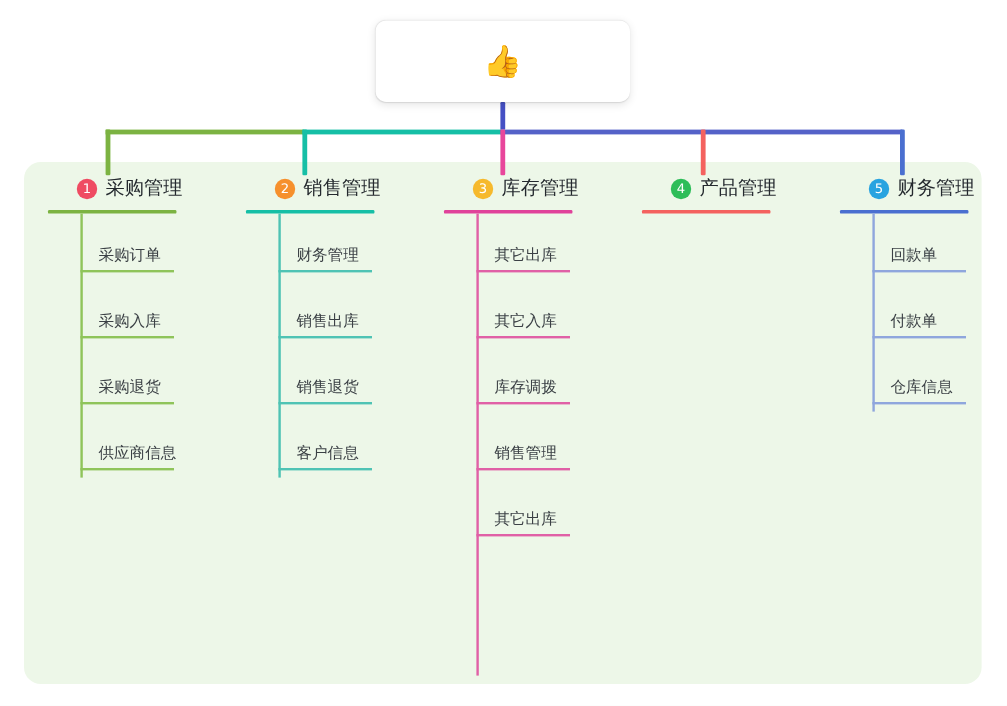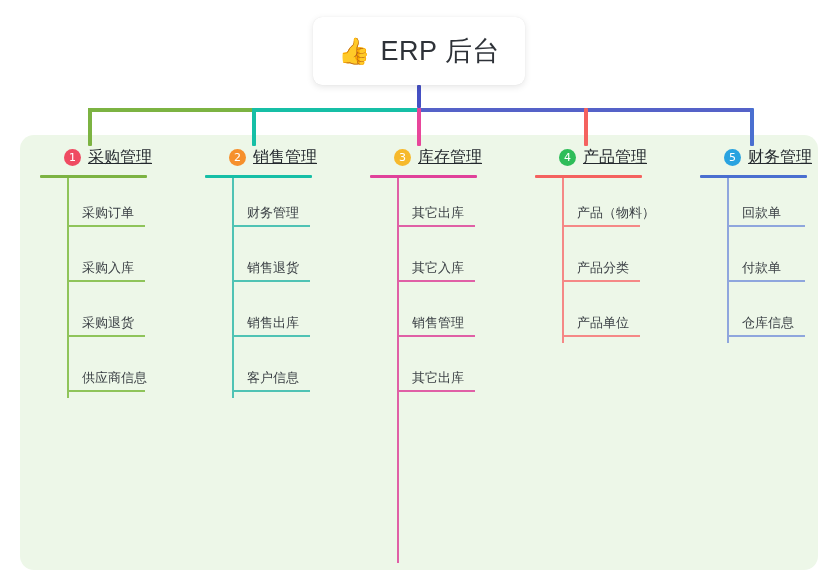--- a/index.html
+++ b/index.html
@@ -93,21 +93,20 @@
     font-size: 11px;
     line-height: 17px;
     text-align: center;
     flex: 0 0 auto;
     font-family: "DejaVu Sans", sans-serif;
   }
   .col-title {
     font-size: 16px;
     color: #24292e;
     white-space: nowrap;
-    text-decoration: underline;
   }
   .col-rule {
     height: 3px;
     margin-top: 6px;
     border-radius: 1px;
   }
   .col-body {
     position: relative;
     margin-top: 0px;
   }
@@ -152,21 +151,20 @@
       <div class="hline" style="left: 417px; top: 108px; width: 335px; background: rgb(85, 98, 200);"></div>
       <div class="vline" style="left: 88px; top: 108px; height: 38px; background: rgb(124, 179, 66);"></div>
       <div class="vline" style="left: 252px; top: 108px; height: 38px; background: rgb(22, 191, 166);"></div>
       <div class="vline" style="left: 417px; top: 108px; height: 38px; background: rgb(232, 70, 155);"></div>
       <div class="vline" style="left: 584px; top: 108px; height: 38px; background: rgb(244, 98, 95);"></div>
       <div class="vline" style="left: 750px; top: 108px; height: 38px; background: rgb(74, 111, 208);"></div>
     </div>
 
   <div id="root-card">
     <span class="thumb">👍</span>
-    <span class="root-title">ERP 后台</span>
   </div>
 
   <div id="columns">
       <div class="column" style="left: 40px;">
         <div class="col-head">
           <span class="badge" style="background: rgb(239, 75, 98);">1</span>
           <span class="col-title">采购管理</span>
         </div>
         <div class="col-rule" style="background: rgb(124, 179, 66); width: 107px;"></div>
         <div class="col-body">
@@ -195,25 +193,25 @@
           <span class="col-title">销售管理</span>
         </div>
         <div class="col-rule" style="background: rgb(22, 191, 166); width: 107px;"></div>
         <div class="col-body">
           <div class="col-spine" style="background: rgb(79, 195, 180); height: 220px;"></div>
           <div class="leaf">
             <span class="leaf-label">财务管理</span>
             <div class="leaf-rule" style="background: rgb(79, 195, 180);"></div>
           </div>
           <div class="leaf">
+            <span class="leaf-label">销售出库</span>
+            <div class="leaf-rule" style="background: rgb(79, 195, 180);"></div>
+          </div>
+          <div class="leaf">
             <span class="leaf-label">销售退货</span>
-            <div class="leaf-rule" style="background: rgb(79, 195, 180);"></div>
-          </div>
-          <div class="leaf">
-            <span class="leaf-label">销售出库</span>
             <div class="leaf-rule" style="background: rgb(79, 195, 180);"></div>
           </div>
           <div class="leaf">
             <span class="leaf-label">客户信息</span>
             <div class="leaf-rule" style="background: rgb(79, 195, 180);"></div>
           </div>
         </div>
       </div>
       <div class="column" style="left: 370px;">
         <div class="col-head">
@@ -225,50 +223,39 @@
           <div class="col-spine" style="background: rgb(224, 96, 166); height: 385px;"></div>
           <div class="leaf">
             <span class="leaf-label">其它出库</span>
             <div class="leaf-rule" style="background: rgb(224, 96, 166);"></div>
           </div>
           <div class="leaf">
             <span class="leaf-label">其它入库</span>
             <div class="leaf-rule" style="background: rgb(224, 96, 166);"></div>
           </div>
           <div class="leaf">
+            <span class="leaf-label">库存调拨</span>
+            <div class="leaf-rule" style="background: rgb(224, 96, 166);"></div>
+          </div>
+          <div class="leaf">
             <span class="leaf-label">销售管理</span>
             <div class="leaf-rule" style="background: rgb(224, 96, 166);"></div>
           </div>
           <div class="leaf">
             <span class="leaf-label">其它出库</span>
             <div class="leaf-rule" style="background: rgb(224, 96, 166);"></div>
           </div>
         </div>
       </div>
       <div class="column" style="left: 535px;">
         <div class="col-head">
           <span class="badge" style="background: rgb(46, 189, 89);">4</span>
           <span class="col-title">产品管理</span>
         </div>
         <div class="col-rule" style="background: rgb(244, 98, 95); width: 107px;"></div>
-        <div class="col-body">
-          <div class="col-spine" style="background: rgb(245, 136, 134); height: 165px;"></div>
-          <div class="leaf">
-            <span class="leaf-label">产品（物料）</span>
-            <div class="leaf-rule" style="background: rgb(245, 136, 134);"></div>
-          </div>
-          <div class="leaf">
-            <span class="leaf-label">产品分类</span>
-            <div class="leaf-rule" style="background: rgb(245, 136, 134);"></div>
-          </div>
-          <div class="leaf">
-            <span class="leaf-label">产品单位</span>
-            <div class="leaf-rule" style="background: rgb(245, 136, 134);"></div>
-          </div>
-        </div>
       </div>
       <div class="column" style="left: 700px;">
         <div class="col-head">
           <span class="badge" style="background: rgb(41, 163, 224);">5</span>
           <span class="col-title">财务管理</span>
         </div>
         <div class="col-rule" style="background: rgb(74, 111, 208); width: 107px;"></div>
         <div class="col-body">
           <div class="col-spine" style="background: rgb(143, 166, 221); height: 165px;"></div>
           <div class="leaf">

